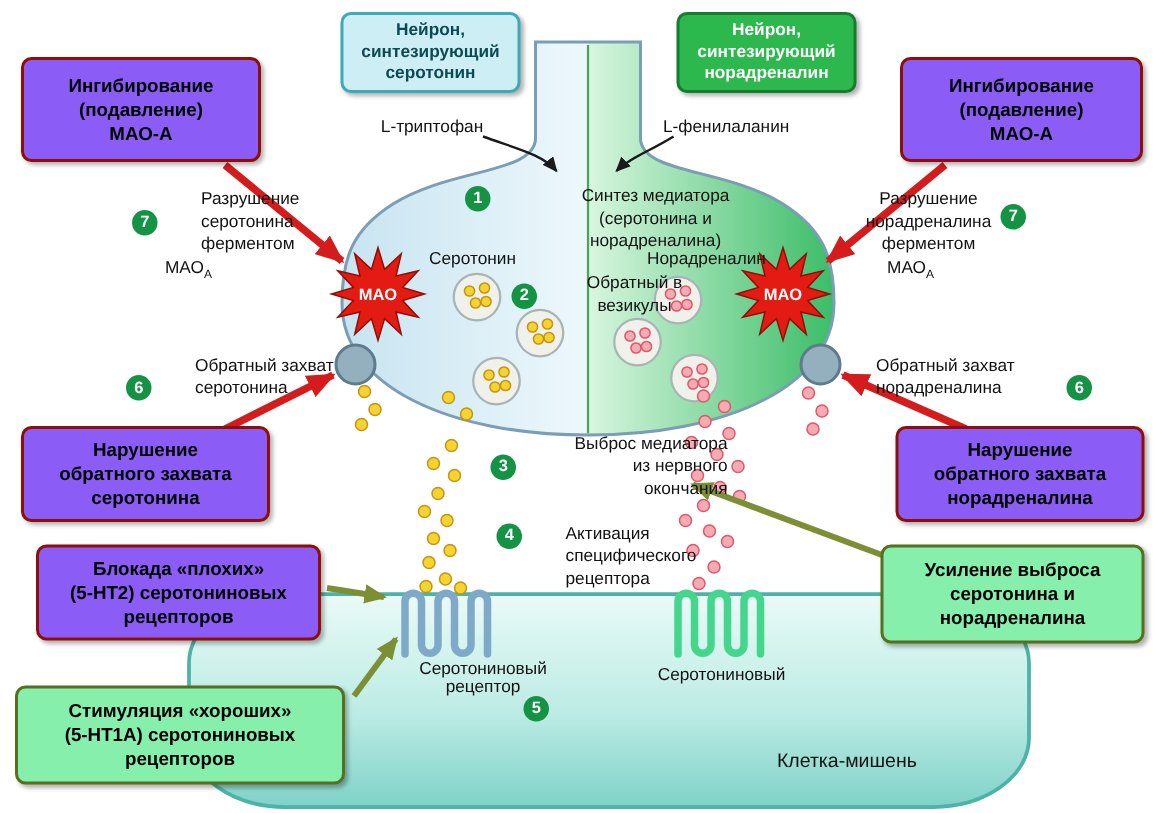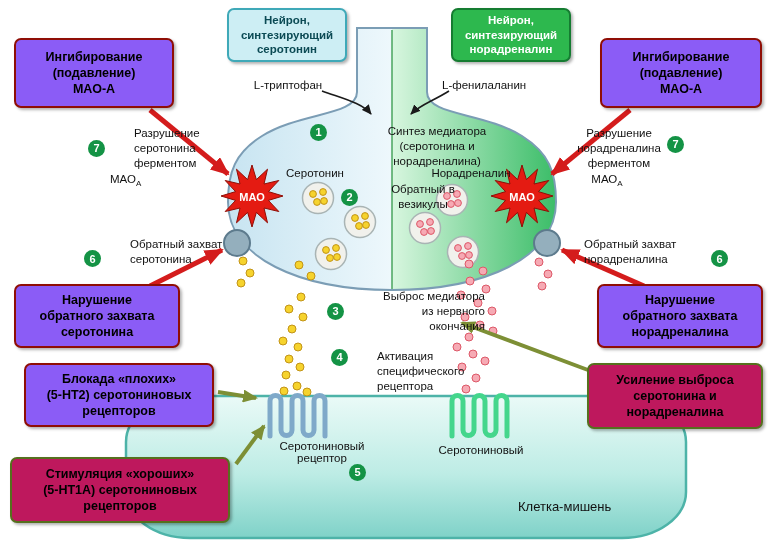--- a/index.html
+++ b/index.html
@@ -4,21 +4,21 @@
 <style>
   html,body{margin:0;padding:0;background:#fff;}
   #stage{position:relative;width:780px;height:542px;overflow:hidden;background:#fff;
          font-family:"Liberation Sans", sans-serif;}
   .abs{position:absolute;}
   svg{position:absolute;left:0;top:0;}
   .box{border-radius:7px;border:2px solid;font-weight:bold;text-align:center;
        display:flex;align-items:center;justify-content:center;white-space:pre-line;
        font-size:12.5px;line-height:1.3;box-shadow:2px 2px 3px rgba(0,0,0,.3);box-sizing:border-box;}
   .box.red{background:#8b5cf6;border-color:#8f0e06;color:#000;}
-  .box.olive{background:#be185d;border-color:#56701e;color:#000;}
+  .box.olive{background:#86efac;border-color:#56701e;color:#000;}
   .box.cyan{background:#cdeef4;border-color:#3fa9b8;color:#0b4a54;font-size:11.5px;}
   .box.green{background:#2db84e;border-color:#157c31;color:#fff;font-size:11.5px;}
   .step{display:flex;gap:5px;font-size:11.5px;line-height:1.32;color:#111;}
   .num{width:17px;height:17px;border-radius:50%;background:#149345;color:#fff;font-weight:bold;
        font-size:11px;display:flex;align-items:center;justify-content:center;flex:none;}
   .pre{white-space:pre-line;display:block;margin-left:24px;}
   .lbl{font-size:11.5px;color:#111;}
   .mao-lbl{color:#fff;font-weight:bold;font-size:11px;transform:translate(-50%,-50%);}
   sub{font-size:8px;}
 </style>

